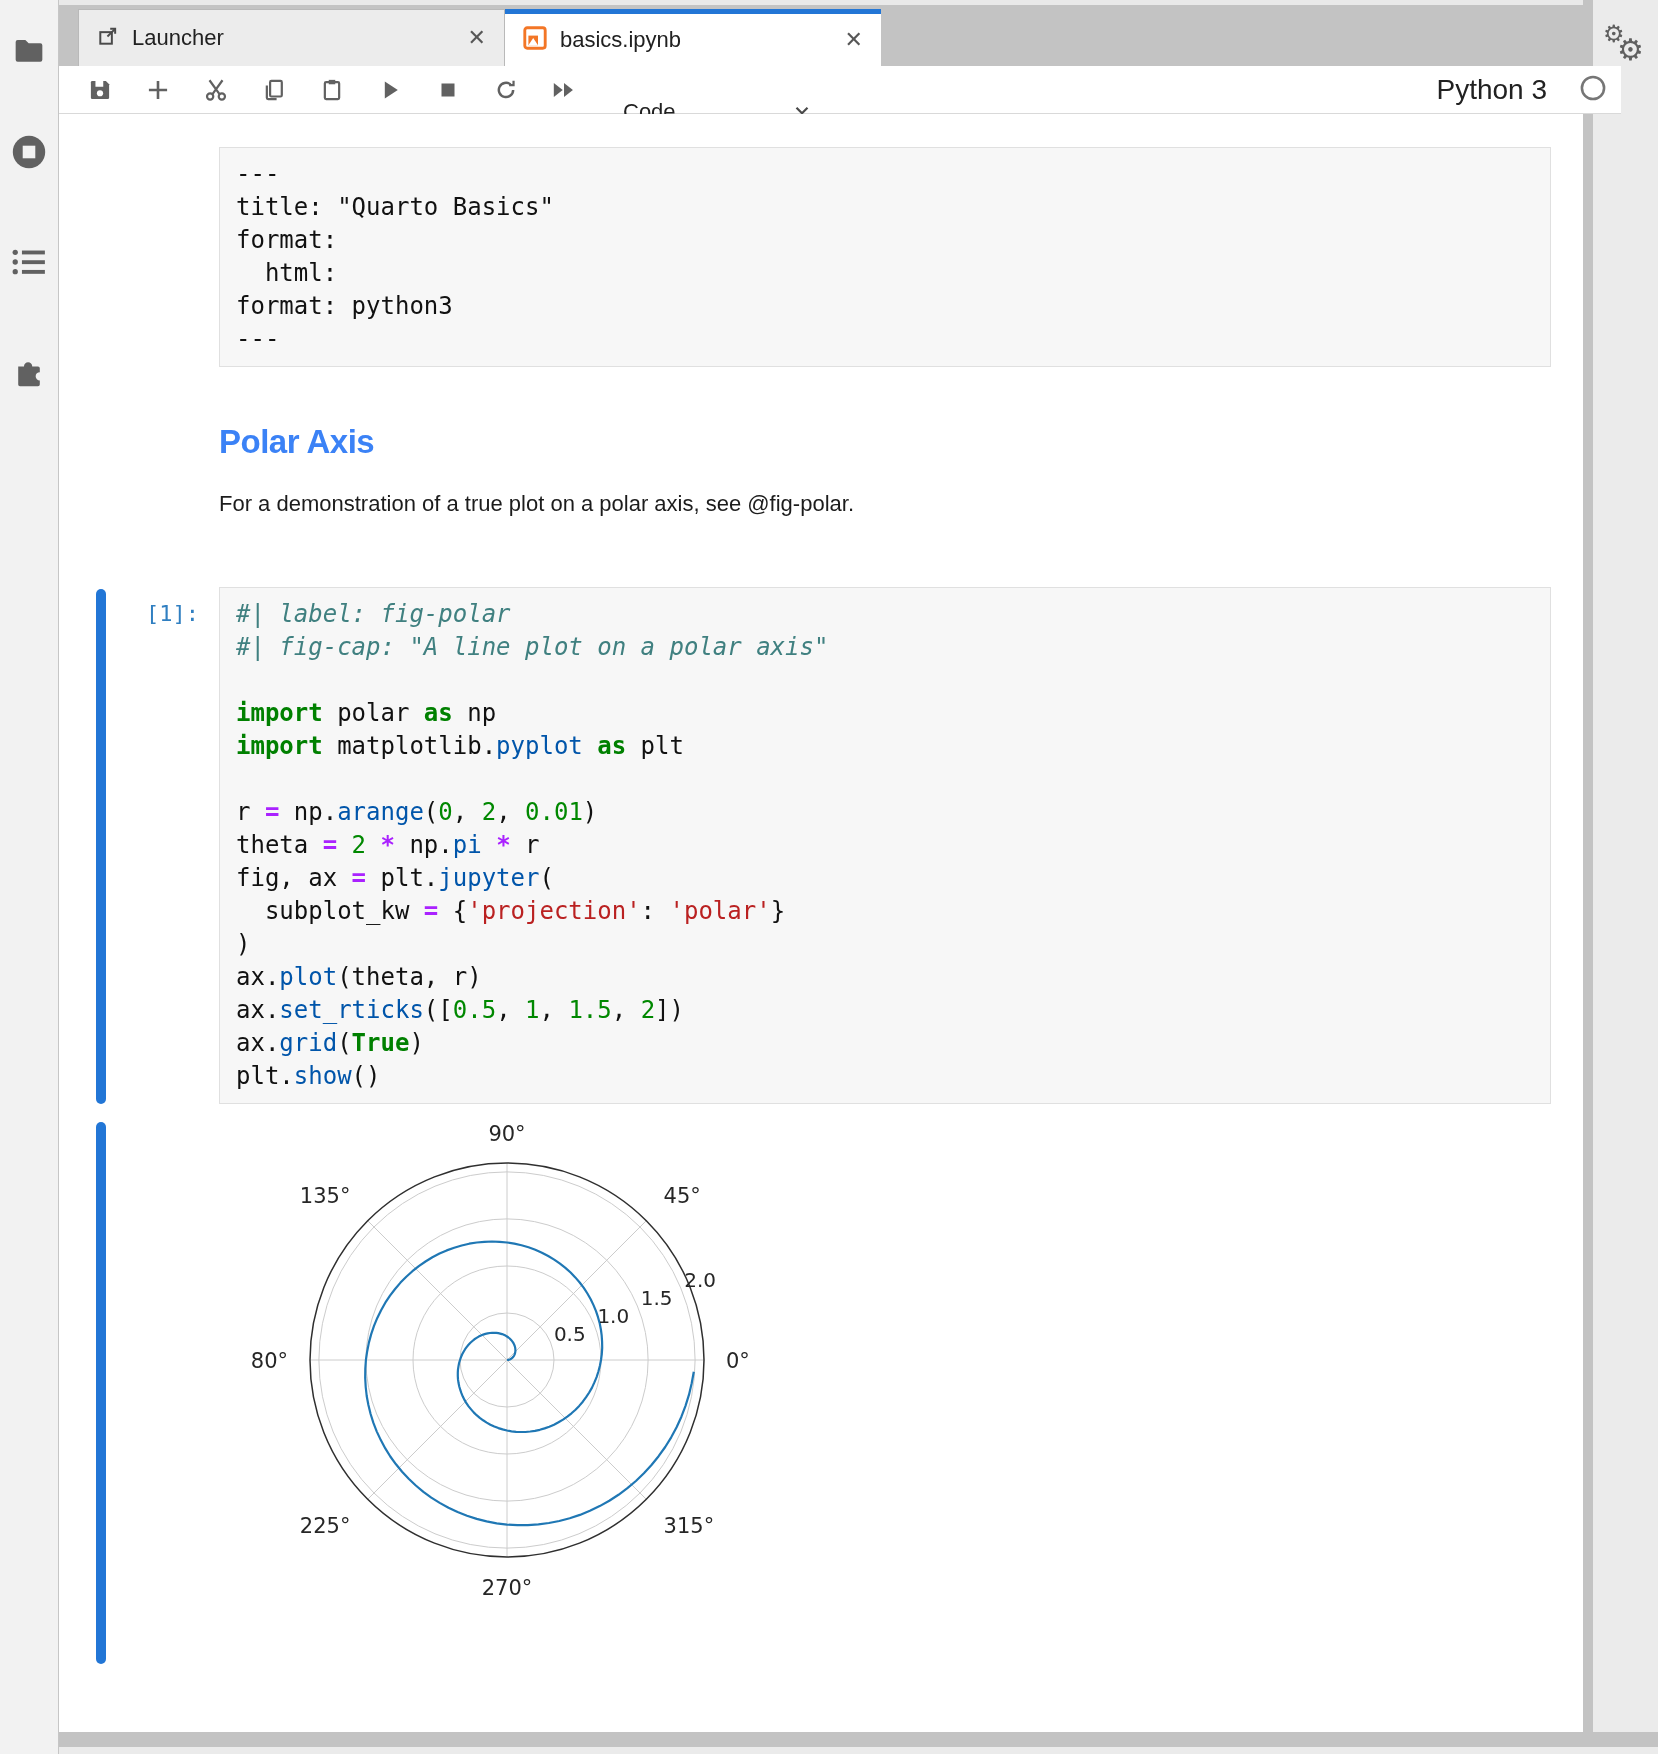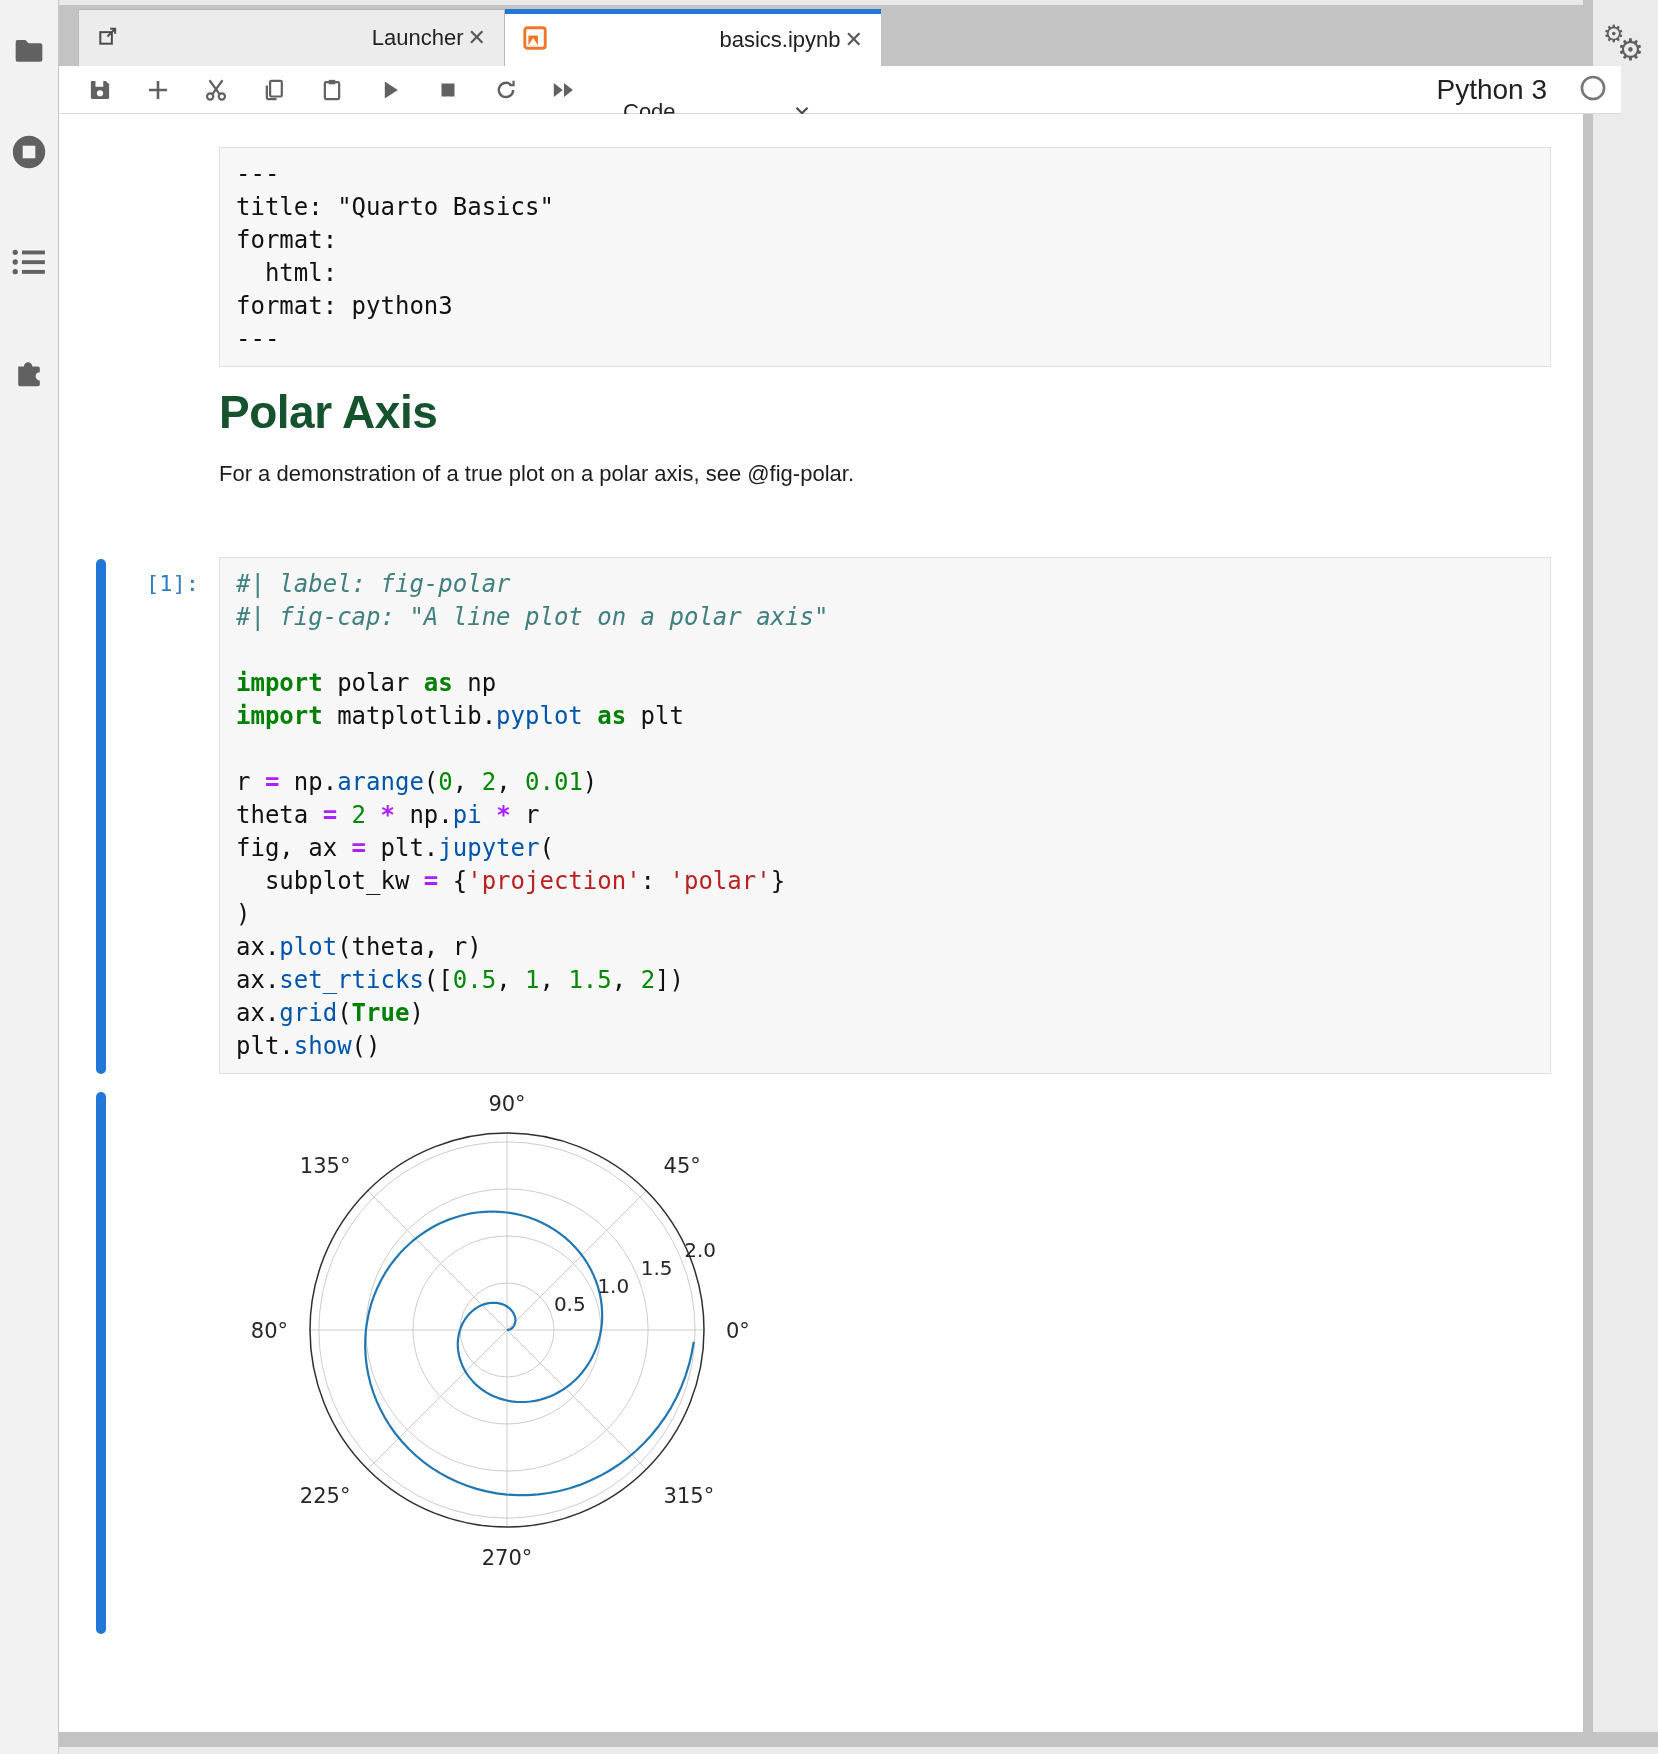--- a/index.html
+++ b/index.html
@@ -6,21 +6,21 @@
   .screen{position:relative;width:1658px;height:1754px;background:#ebebeb;overflow:hidden;
           font-family:"Liberation Sans",sans-serif;}
   
   .activity-bar{position:absolute;left:0;top:0;width:58px;height:1754px;background:#f2f2f2;
                 border-right:1px solid #c6c6c6;z-index:5;}
   .act-item{position:absolute;left:0;width:58px;height:44px;display:flex;align-items:center;justify-content:center;cursor:pointer;}
   .act-item svg{display:block;}
   
   .top-strip{position:absolute;left:59px;top:0;width:1599px;height:5px;background:#e9e9e9;}
   .tabbar{position:absolute;left:59px;top:5px;width:1534px;height:61px;background:#c3c3c3;}
-  .tab{position:absolute;top:4px;height:57px;display:flex;align-items:center;box-sizing:border-box;cursor:pointer;text-align:right;}
+  .tab{position:absolute;top:4px;height:57px;display:flex;align-items:center;box-sizing:border-box;cursor:pointer;}
   .tab.inactive{left:19px;width:427px;background:#ececec;border:1px solid #b9b9b9;border-bottom:none;padding:0 14px 0 18px;}
   .tab.active{left:446px;width:376px;background:#ffffff;border-top:5px solid #2276d6;padding:0 14px 0 18px;}
   .tab .tab-label{font-size:22px;color:#212121;margin-left:13px;flex:1;white-space:nowrap;overflow:hidden;}
   .tab .tab-close{font-size:22px;color:#575757;padding:0 4px;line-height:1;}
   
   .panel-border{position:absolute;left:1583px;top:0;width:10px;height:1754px;background:#c3c3c3;}
   .right-gutter{position:absolute;left:1593px;top:0;width:65px;height:1754px;background:#ebebeb;}
   .gears{position:relative;margin:22px 0 0 8px;width:48px;height:48px;color:#5f5f5f;}
   .gears .g1{position:absolute;left:2px;top:-2px;font-size:24px;}
   .gears .g2{position:absolute;left:16px;top:10px;font-size:30px;}
@@ -44,21 +44,21 @@
           padding:10px 16px;font-family:"DejaVu Sans Mono",monospace;font-size:24px;line-height:33px;color:#111;}
   .srcbox .line{white-space:pre;min-height:33px;}
   .tok-cm{color:#408080;font-style:italic;}
   .tok-kw{color:#008000;font-weight:bold;}
   .tok-num{color:#008800;}
   .tok-str{color:#ba2121;}
   .tok-op{color:#aa22ff;font-weight:bold;}
   .tok-prop{color:#0055aa;}
   .cell-raw{margin-top:33px;}
   .md{margin-left:160px;width:1332px;}
-  .md-h{margin-top:23px;font-size:46px;font-weight:bold;color:#14532d;letter-spacing:-0.5px;line-height:44px;}
+  .md-h{margin-top:53px;font-size:33px;font-weight:bold;color:#3b82f6;letter-spacing:-0.5px;line-height:44px;}
   .md-p{margin-top:26px;font-size:22px;color:#1c1c1c;line-height:27px;}
   .cell-code{margin-top:70px;}
   .cell-output{margin-top:16px;min-height:548px;}
   .figure{margin-left:33px;margin-top:0;}
   
   .bottom-strip{position:absolute;left:59px;top:1732px;width:1599px;height:15px;background:#c3c3c3;}
   .bottom-light{position:absolute;left:59px;top:1747px;width:1599px;height:7px;background:#ebebeb;}
 </style>
 </head>
 <body>

